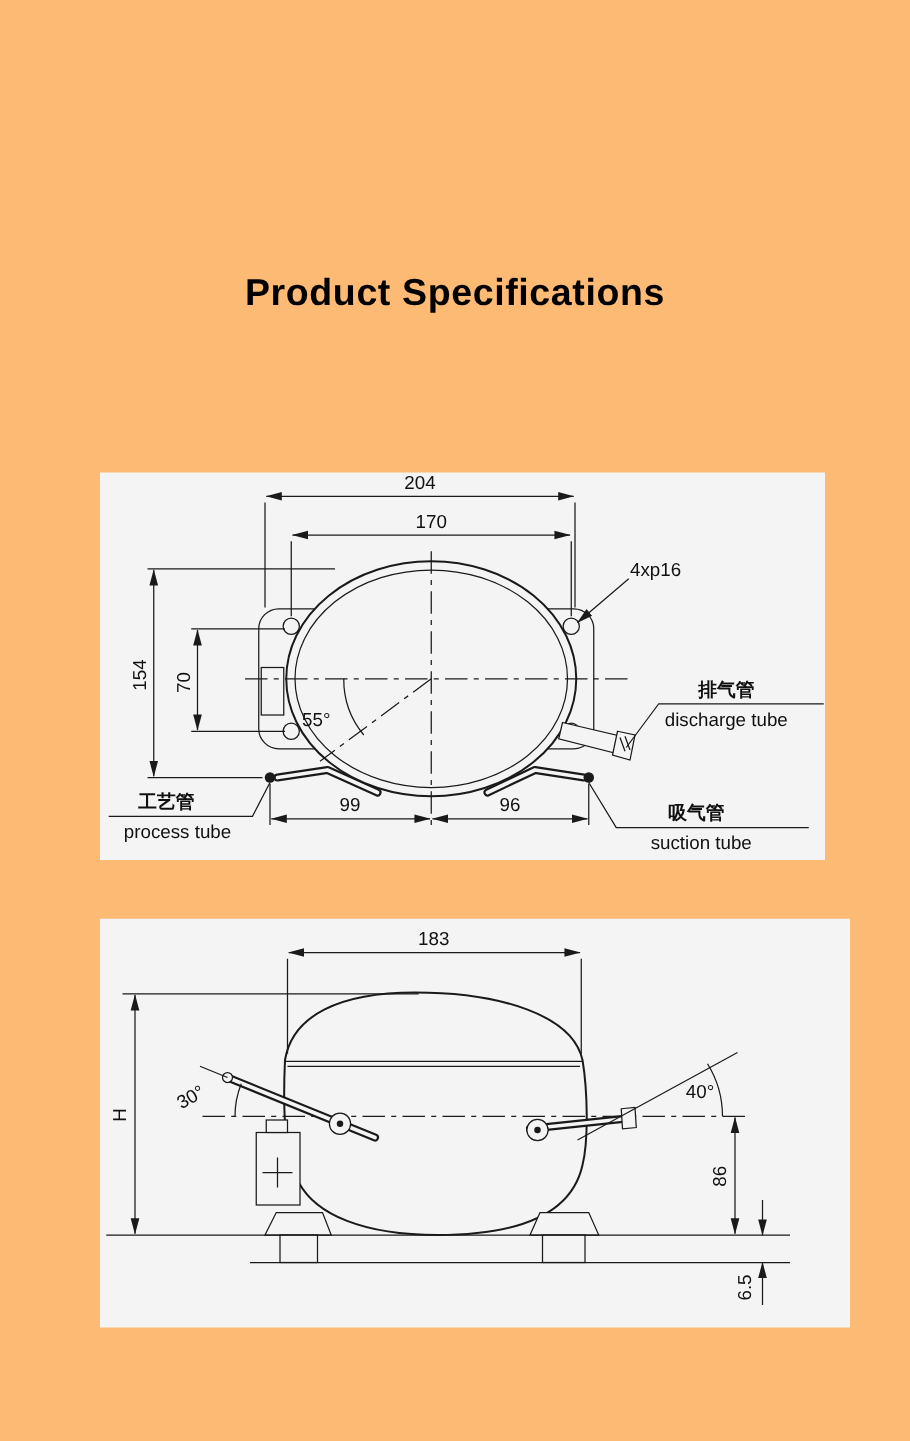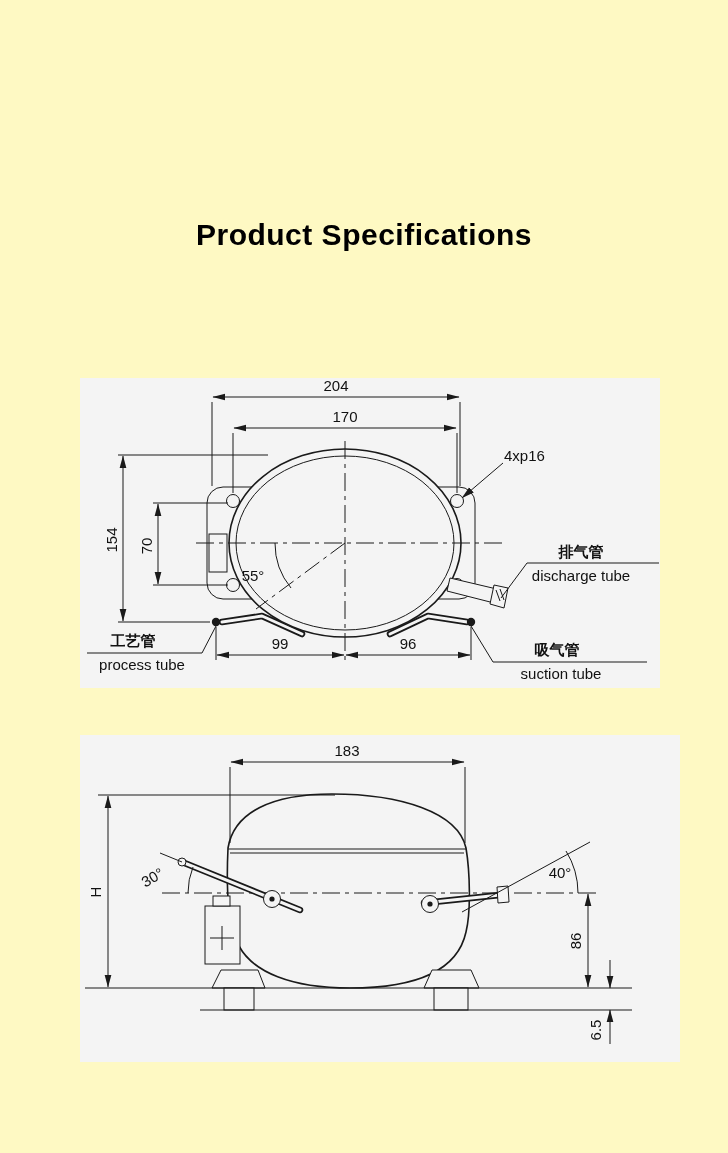--- a/index.html
+++ b/index.html
@@ -1,16 +1,16 @@
 <!DOCTYPE html>
 <html><head>
 <meta charset="utf-8">
 <style>
   html,body{margin:0;padding:0;background:#ffffff;}
-  .page{position:relative;width:728px;height:1153px;background:#fef9c3;font-family:"Liberation Sans",sans-serif;overflow:hidden;}
+  .page{position:relative;width:728px;height:1153px;background:#fdba74;font-family:"Liberation Sans",sans-serif;overflow:hidden;}
   .title{position:absolute;top:218px;left:0;width:100%;text-align:center;font-size:30px;font-weight:700;color:#000;margin:0;letter-spacing:.5px;}
   svg{position:absolute;}
   svg text{font-family:"Liberation Sans","DejaVu Sans",sans-serif;font-size:15px;fill:#111;}
   svg text.cjk{font-weight:600;}
   .ln{stroke:#1a1a1a;stroke-width:1;fill:none;}
   .lw{stroke:#1a1a1a;stroke-width:1.6;fill:#f4f4f4;}
   .hole{stroke:#1a1a1a;stroke-width:1;fill:#f4f4f4;}
   .cl{stroke:#1a1a1a;stroke-width:1;fill:none;stroke-dasharray:18 5 4 5;}
   .tubeo{stroke:#1a1a1a;stroke-width:6.5;fill:none;stroke-linecap:round;stroke-linejoin:round;}
   .tubei{stroke:#f4f4f4;stroke-width:3;fill:none;stroke-linecap:round;stroke-linejoin:round;}

